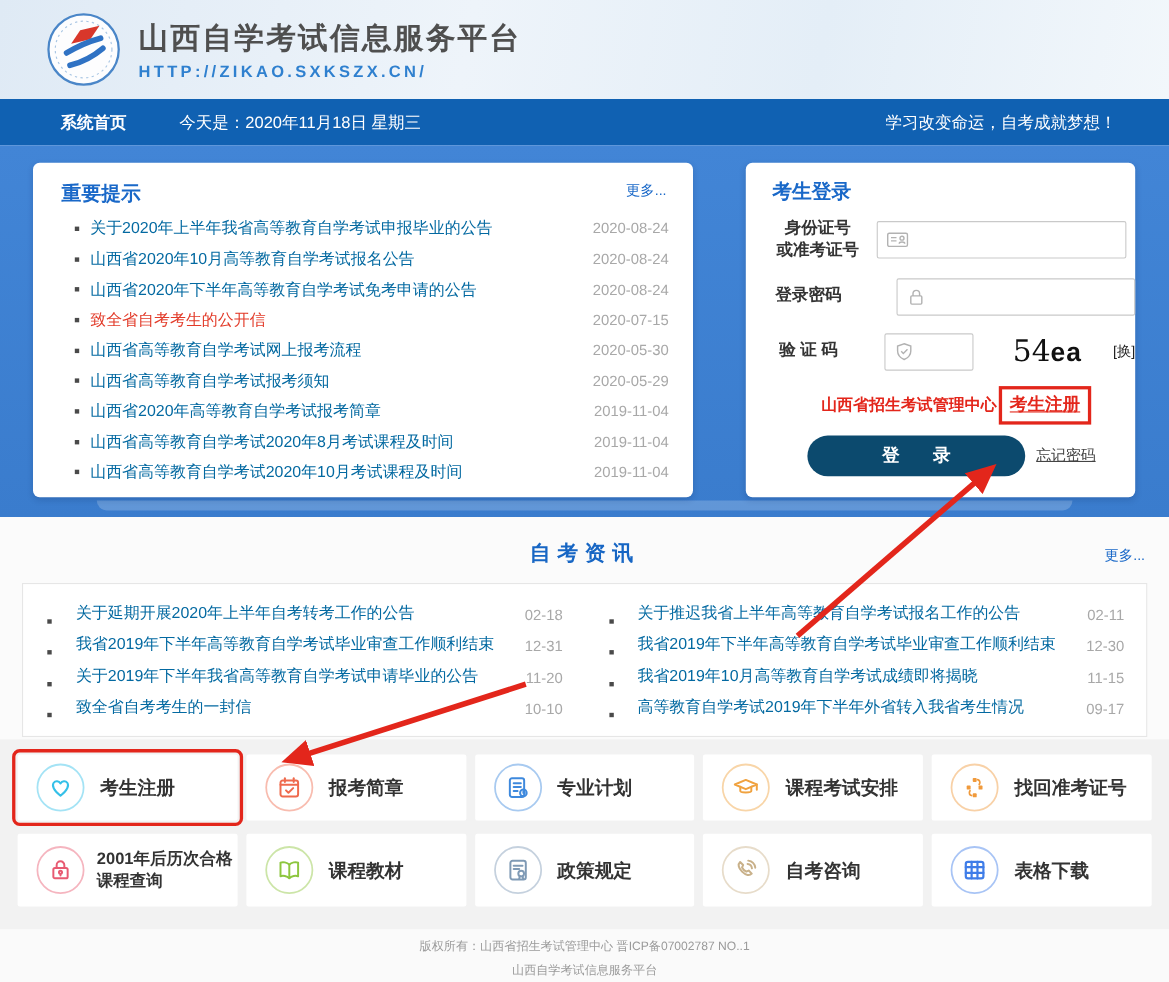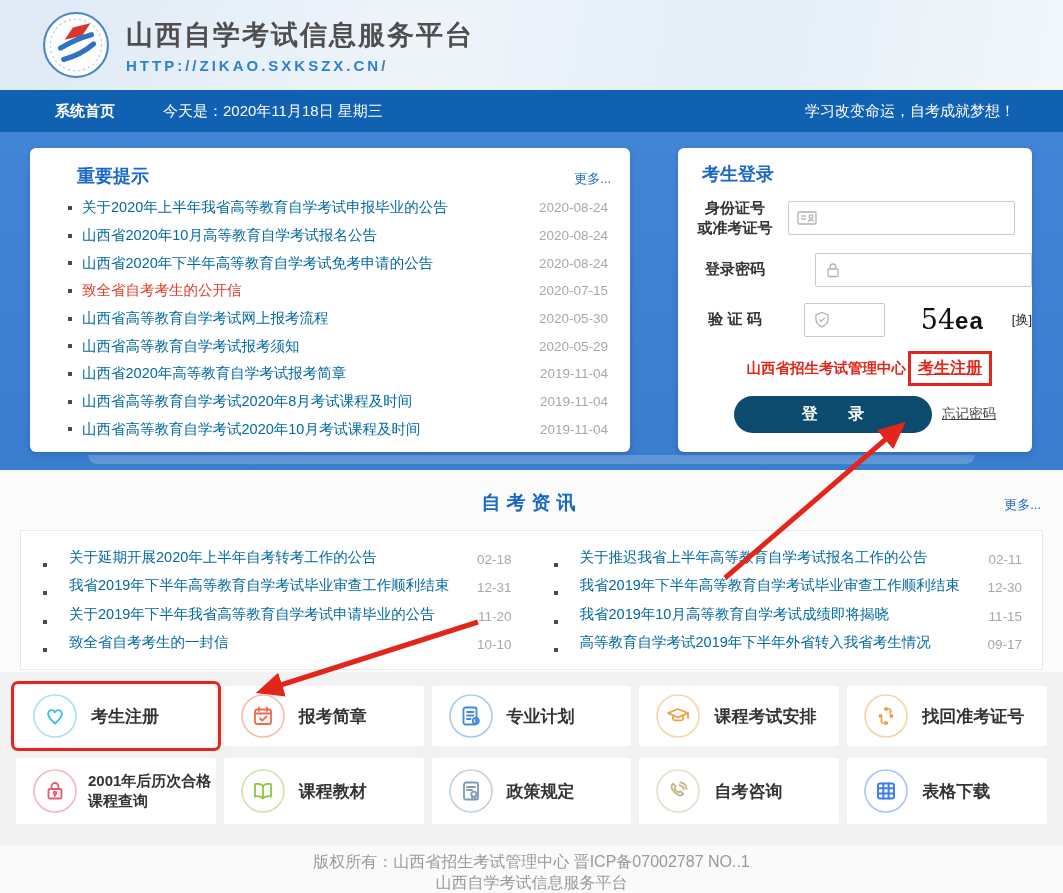--- a/index.html
+++ b/index.html
@@ -19,33 +19,33 @@
   .nav-date { margin-left:48px; }
   .nav-slogan { margin-left:auto; margin-right:48px; }
 
   
   .hero { position:relative; height:338px; background:linear-gradient(180deg,#4285d6,#3a7ccd); }
   .hero-deco { position:absolute; left:88px; right:88px; bottom:6px; height:9px; background:rgba(255,255,255,.20); border-radius:0 0 9px 9px; }
   .panel { position:absolute; top:16px; background:#fff; border-radius:6px; box-shadow:0 2px 6px rgba(0,30,80,.18); }
   .panel-notices { left:30px; width:600px; height:304px; }
   .panel-login { left:678px; width:354px; height:304px; }
 
-  .panel-head { display:flex; align-items:flex-end; padding:16px 19px 6px 26px;margin-left:21px; }
+  .panel-head { display:flex; align-items:flex-start; padding:16px 24px 6px 26px; }
   .panel-title { font-size:18px; font-weight:bold; color:#1968c8; flex:1; }
   .more-link { font-size:13px; color:#1968c8; text-decoration:none; }
   .notice-row { display:flex; align-items:center; height:27.7px; padding:0 22px 0 38px; }
   .bullet { width:4px; height:4px; background:#4a4a4a; margin-right:10px; flex:none; }
   .n-link { font-size:14.5px; color:#0369a1; text-decoration:none; flex:1; white-space:nowrap; overflow:hidden; }
   .n-link.red { color:#e23a28; }
   .n-date { font-size:13.5px; color:#a8a8a8; margin-left:10px; }
 
   
   .login-title { padding:14px 0 0 24px; font-size:18px; font-weight:bold; color:#1968c8; }
   .form-row { display:flex; align-items:center; padding-left:12px; }
-  .row-id { margin-top:12px; } .row-pwd { margin-top:14px;gap:27px; } .row-cap { margin-top:16px;gap:16px; }
+  .row-id { margin-top:12px;justify-content:center; } .row-pwd { margin-top:14px;gap:27px; } .row-cap { margin-top:16px;gap:16px; }
   .f-label { width:90px; text-align:center; font-size:15px; font-weight:bold; color:#333; line-height:1.35; flex:none; }
   .input-box { width:227px; height:34px; border:1px solid #c9c9c9; border-radius:2px; background:#fff; display:flex; align-items:center; padding-left:8px; margin-left:8px; }
   .input-box.small { width:95px; }
   .in-icon { opacity:.75; }
   .captcha-val { margin-left:20px; white-space:nowrap; }
   .cap-a { font-family:"DejaVu Serif",serif; font-size:27px; color:#111; }
   .cap-b { font-size:24px; font-weight:bold; color:#111; letter-spacing:1px; }
   .cap-refresh { margin-left:12px; font-size:13px; color:#222; text-decoration:none; }
   .register-row { margin-top:14px; display:flex; align-items:center; justify-content:flex-end; padding-right:40px; }
   .reg-note { color:#e3261b; font-weight:bold; font-size:14.5px; }
@@ -67,21 +67,21 @@
   
   .shortcuts { height:173px; background:#f2f2f2; padding:14px 16px 0 16px; display:grid; grid-template-columns:repeat(5,1fr); grid-template-rows:60px 66px; column-gap:8px; row-gap:12px; }
   .card { background:#fff; border-radius:2px; display:flex; align-items:center; cursor:pointer; }
   .card-highlight { outline:3px solid #e3261b; outline-offset:2px; }
   .s-icon { margin-left:16px; flex:none; }
   .s-label { margin-left:13px; font-size:17px; font-weight:bold; color:#333; }
   .s-label.small { font-size:15px; line-height:1.35; margin-left:10px; }
 
   
   .site-footer { height:48px; background:#fafafa; text-align:center; padding-top:6px; }
-  .foot-line { font-size:16px; color:#9a9a9a; line-height:21px; }
+  .foot-line { font-size:11px; color:#9a9a9a; line-height:21px; }
 
   
   .annotations { position:absolute; left:0; top:0; pointer-events:none; z-index:50; }
 </style>
 </head>
 <body>
 
 <div class="page">
 
   <header class="site-header">

